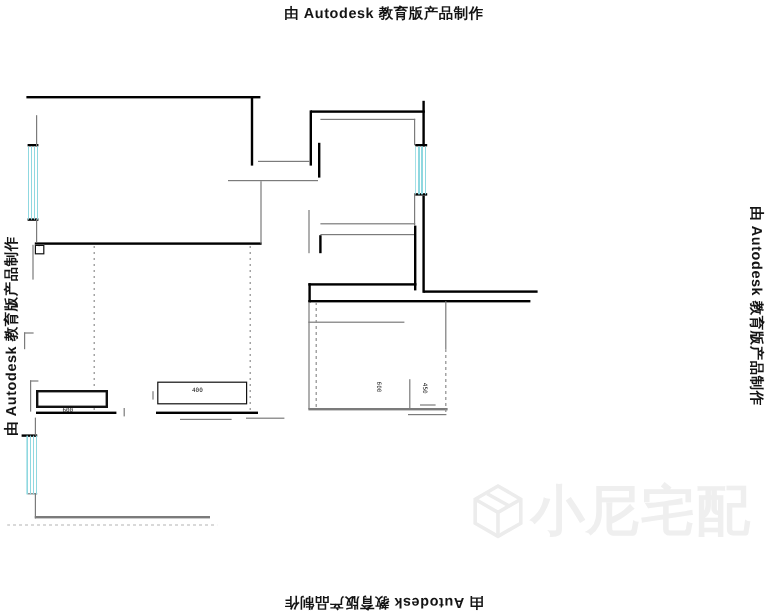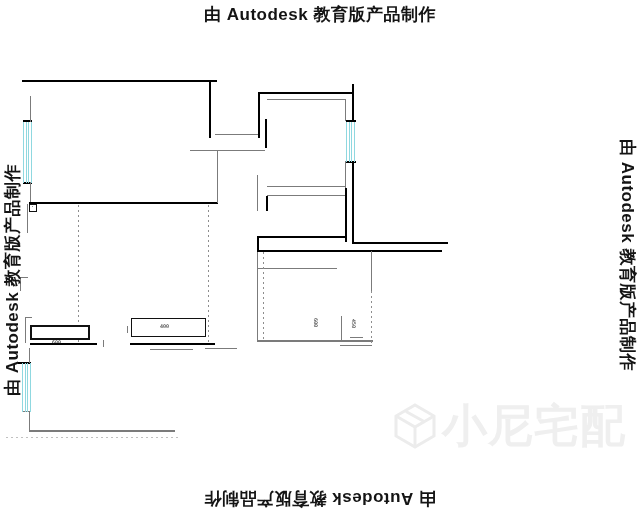--- a/index.html
+++ b/index.html
@@ -11,21 +11,21 @@
   #plan-canvas{position:absolute;left:0;top:0;width:640px;height:512px;}
   .seg{position:absolute;}
   .seg.b{background:#000000;}
   .seg.g{background:#7b7b7b;}
   .seg.dot-v{background:repeating-linear-gradient(180deg,#8d8d8d 0 2px,rgba(0,0,0,0) 2px 5px);}
   .seg.dot-h{background:repeating-linear-gradient(90deg,#c0c0c0 0 2px,rgba(0,0,0,0) 2px 5px);}
   .window{position:absolute;background:repeating-linear-gradient(90deg,#8fd8e0 0 1px,rgba(0,0,0,0) 1px 2.6px);}
   .fbox{position:absolute;border:2px solid #111;background:#ffffff;box-sizing:border-box;}
   .mlabel{position:absolute;font-size:5px;line-height:1.1;color:#111;font-family:"DejaVu Sans Mono", monospace;white-space:nowrap;}
   
-  .wm{position:absolute;font-size:17px;font-weight:bold;color:#141414;letter-spacing:0.5px;white-space:nowrap;}
+  .wm{position:absolute;font-size:12px;font-weight:bold;color:#141414;letter-spacing:0.5px;white-space:nowrap;}
   .wm-top{top:3px;left:0;right:0;text-align:center;}
   .wm-bottom{bottom:2px;left:0;right:0;text-align:center;transform:rotate(180deg);}
   .wm-right{right:1px;top:255px;transform:translateY(-50%);writing-mode:vertical-rl;text-orientation:sideways;}
   .wm-left{left:1px;top:280px;transform:translateY(-50%) rotate(180deg);writing-mode:vertical-rl;text-orientation:sideways;}
   
   #brand{position:absolute;left:394px;top:402px;display:flex;align-items:center;color:#ededed;}
   #brand-name{font-size:45px;font-weight:bold;letter-spacing:1px;line-height:48px;white-space:nowrap;color:#efefef;}
   #brand-cube{margin-right:6px;}
 </style>
 </head>

